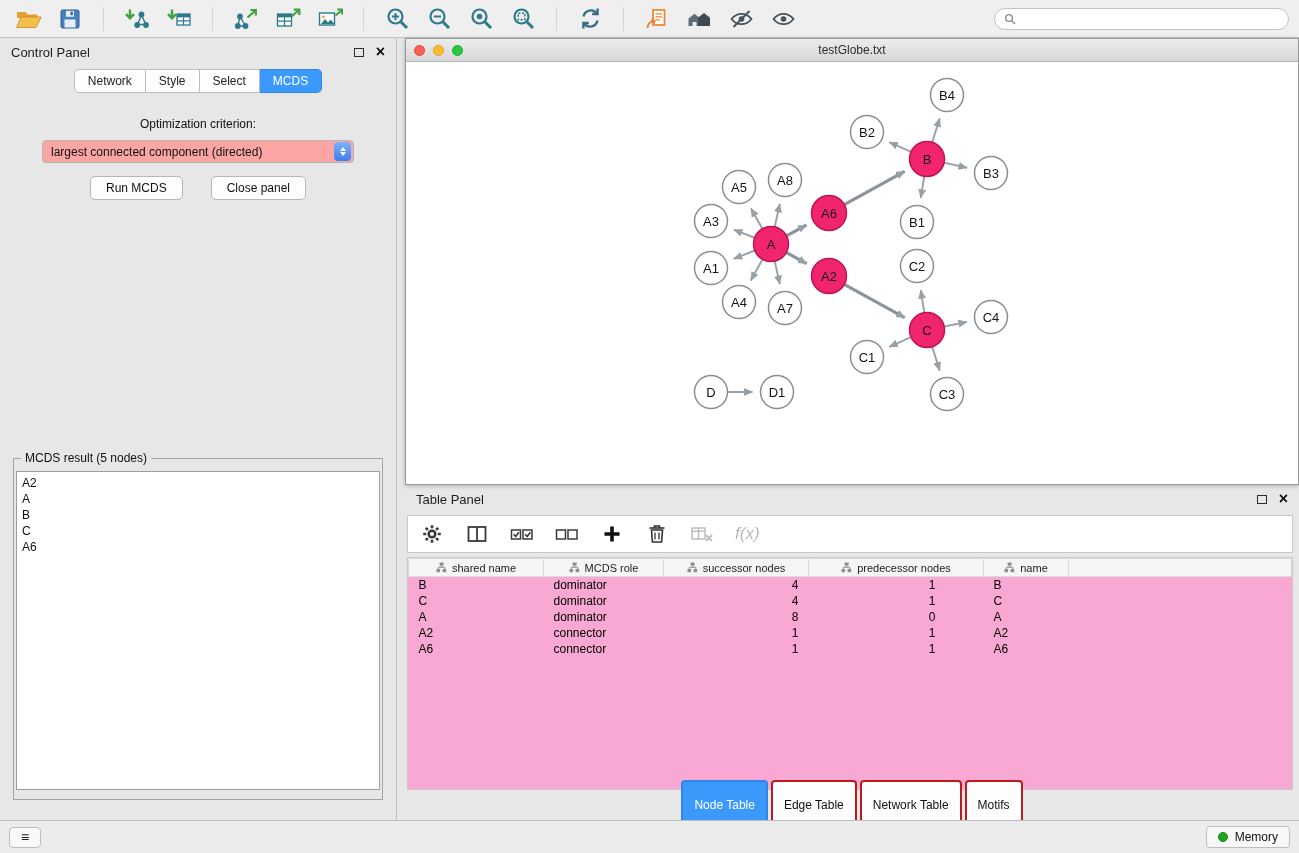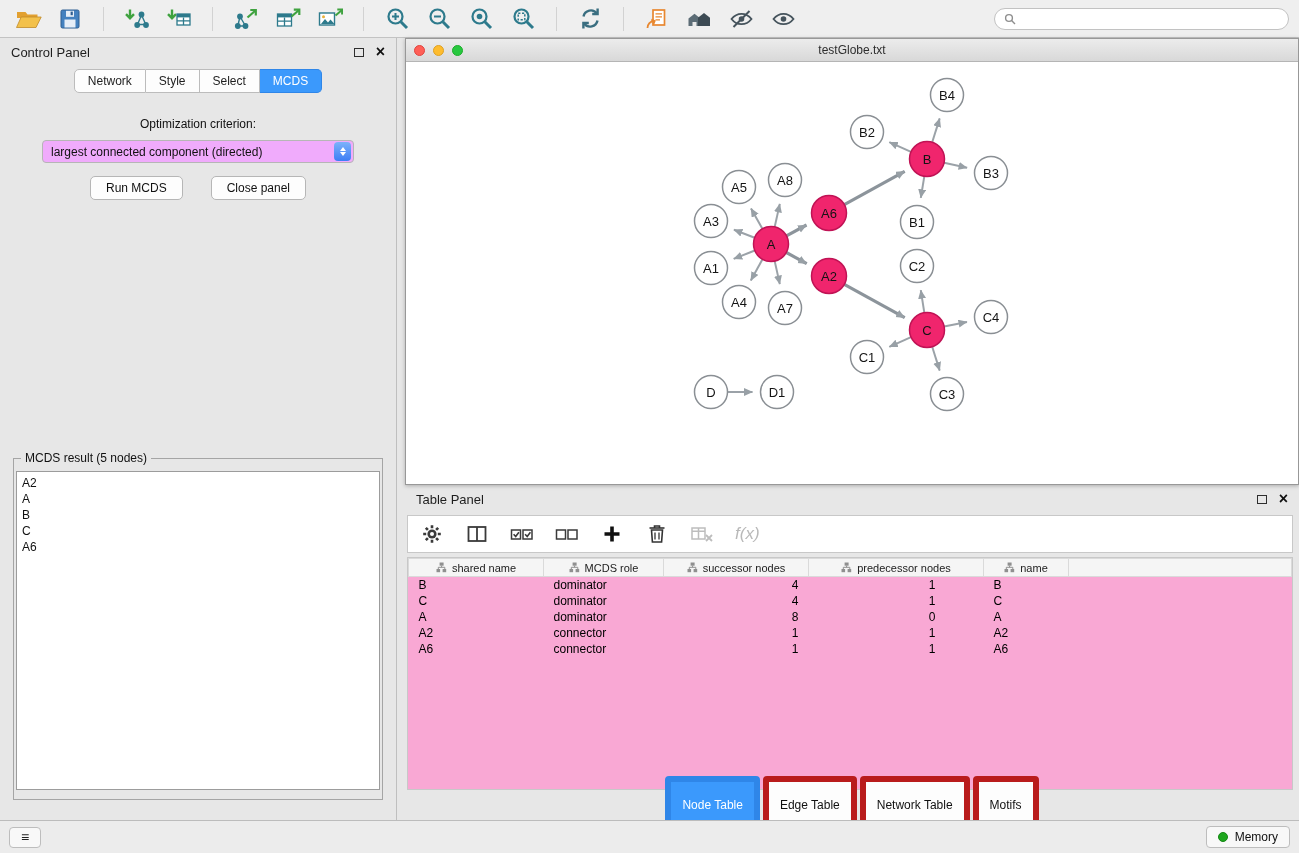--- a/index.html
+++ b/index.html
@@ -35,21 +35,21 @@
   .panel-header .sp { flex: 1; }
   .float-box { width: 10px; height: 9px; border: 1.5px solid #2E2E2E; margin-right: 12px; display: inline-block; }
   .close-x { font-size: 16px; font-weight: bold; color: #101010; line-height: 14px; }
   .cp-tabs { display: flex; justify-content: center; margin: 3px 0 12px; }
   .cp-tab { font-size: 12px; padding: 4px 13px; background: #FDFDFD; border: 1px solid #BCBCBC; border-left: none; color: #1E1E1E; }
   .cp-tab:first-child { border-left: 1px solid #BCBCBC; border-radius: 5px 0 0 5px; }
   .cp-tab:last-child { border-radius: 0 5px 5px 0; }
   .cp-tab.active { background: #3B99FC; color: #FFF; border-color: #2F86E8; }
   .cp-content { flex: 1; display: flex; flex-direction: column; align-items: center; min-height: 0; }
   .opt-label { font-size: 12px; color: #111; margin: 12px 0 9px; }
-  .selectbox { width: 312px; height: 23px; background: #f0abfc; border: 1px solid #B6B6B6; border-radius: 4px; display: flex; align-items: center; font-size: 12px; color: #111; padding-left: 8px; }
+  .selectbox { width: 312px; height: 23px; background: #fca5a5; border: 1px solid #B6B6B6; border-radius: 4px; display: flex; align-items: center; font-size: 12px; color: #111; padding-left: 8px; }
   .selectbox .val { flex: 1; white-space: nowrap; overflow: hidden; }
   .stepper { width: 17px; height: 19px; margin-right: 2px; background: linear-gradient(#7DB2FA,#3D7EF5); border-radius: 4px; display: flex; flex-direction: column; align-items: center; justify-content: center; gap: 1px; }
   .tri-up { width: 0; height: 0; border-left: 3.5px solid transparent; border-right: 3.5px solid transparent; border-bottom: 4px solid #FFF; }
   .tri-down { width: 0; height: 0; border-left: 3.5px solid transparent; border-right: 3.5px solid transparent; border-top: 4px solid #FFF; }
   .cp-buttons { display: flex; gap: 28px; margin-top: 13px; }
   .btn { font-size: 12px; color: #111; padding: 4px 15px; background: #FDFDFD; border: 1px solid #B6B6B6; border-radius: 5px; }
   .mcds-fieldset { margin: auto 13px 20px; align-self: stretch; height: 342px; border: 1px solid #A5A5A5; position: relative; padding: 12px 2px 9px; }
   .mcds-legend { position: absolute; top: -8px; left: 7px; background: #E7E7E7; font-size: 12px; color: #111; padding: 0 4px; }
   .mcds-list { width: 100%; height: 100%; background: #FFF; border: 1px solid #9C9C9C; font-size: 12px; color: #111; padding: 3px 5px; overflow: hidden; }
   .mcds-item { line-height: 16px; }
@@ -72,21 +72,21 @@
   table.node-table { border-collapse: collapse; width: 100%; table-layout: fixed; }
   .node-table th { font-weight: normal; font-size: 11px; color: #222; background: #F5F5F5; border: 1px solid #DADADA; height: 18px; text-align: center; white-space: nowrap; overflow: hidden; }
   .node-table th .tree-ico { vertical-align: -1px; margin-right: 5px; }
   .node-table th.c0 { width: 135px; } .node-table th.c1 { width: 120px; } .node-table th.c2 { width: 145px; }
   .node-table th.c3 { width: 175px; } .node-table th.c4 { width: 85px; } .node-table th.c5 { width: auto; border-left: none; }
   .node-table td { font-size: 12px; color: #000; height: 16px; line-height: 16px; padding: 0 6px 0 10px; white-space: nowrap; overflow: hidden; }
   .node-table td.a-right { text-align: right; }
   .node-table td.c2 { padding-right: 10px; }
   .node-table td.c3 { padding-right: 48px; }
   .tp-tabs { height: 30px; flex: 0 0 30px; display: flex; align-items: center; justify-content: center; gap: 3px; }
-  .tp-tab { font-size: 12px; color: #111; padding: 16px 11px; background: #FDFDFD; border: 6px solid #b91c1c; border-radius: 4px; }
+  .tp-tab { font-size: 12px; color: #111; padding: 16px 11px; background: #FDFDFD; border: 2px solid #b91c1c; border-radius: 4px; }
   .tp-tab.active { background: #3B99FC; color: #FFF; border-color: #2F86E8; }
 
   
   .statusbar { height: 33px; flex: 0 0 33px; background: #ECECEC; border-top: 1px solid #BCBCBC; display: flex; align-items: center; padding: 0 9px; }
   .list-btn { width: 32px; height: 21px; border: 1px solid #BDBDBD; border-radius: 4px; background: #F8F8F8; display: flex; align-items: center; justify-content: center; font-size: 14px; color: #222; }
   .mem-btn { margin-left: auto; display: flex; align-items: center; gap: 7px; font-size: 12px; color: #111; border: 1px solid #BDBDBD; border-radius: 4px; background: #F8F8F8; padding: 3px 11px; }
   .mem-dot { width: 10px; height: 10px; border-radius: 50%; background: #1EA61E; border: 1px solid #158815; }
 </style>
 </head>
 <body>

